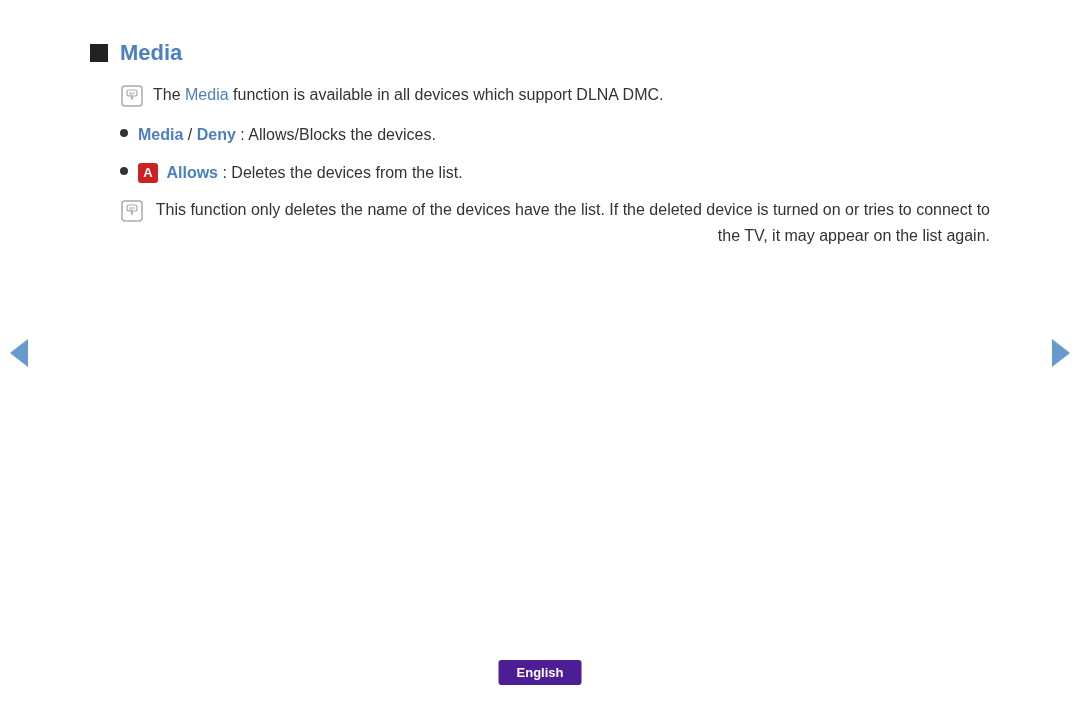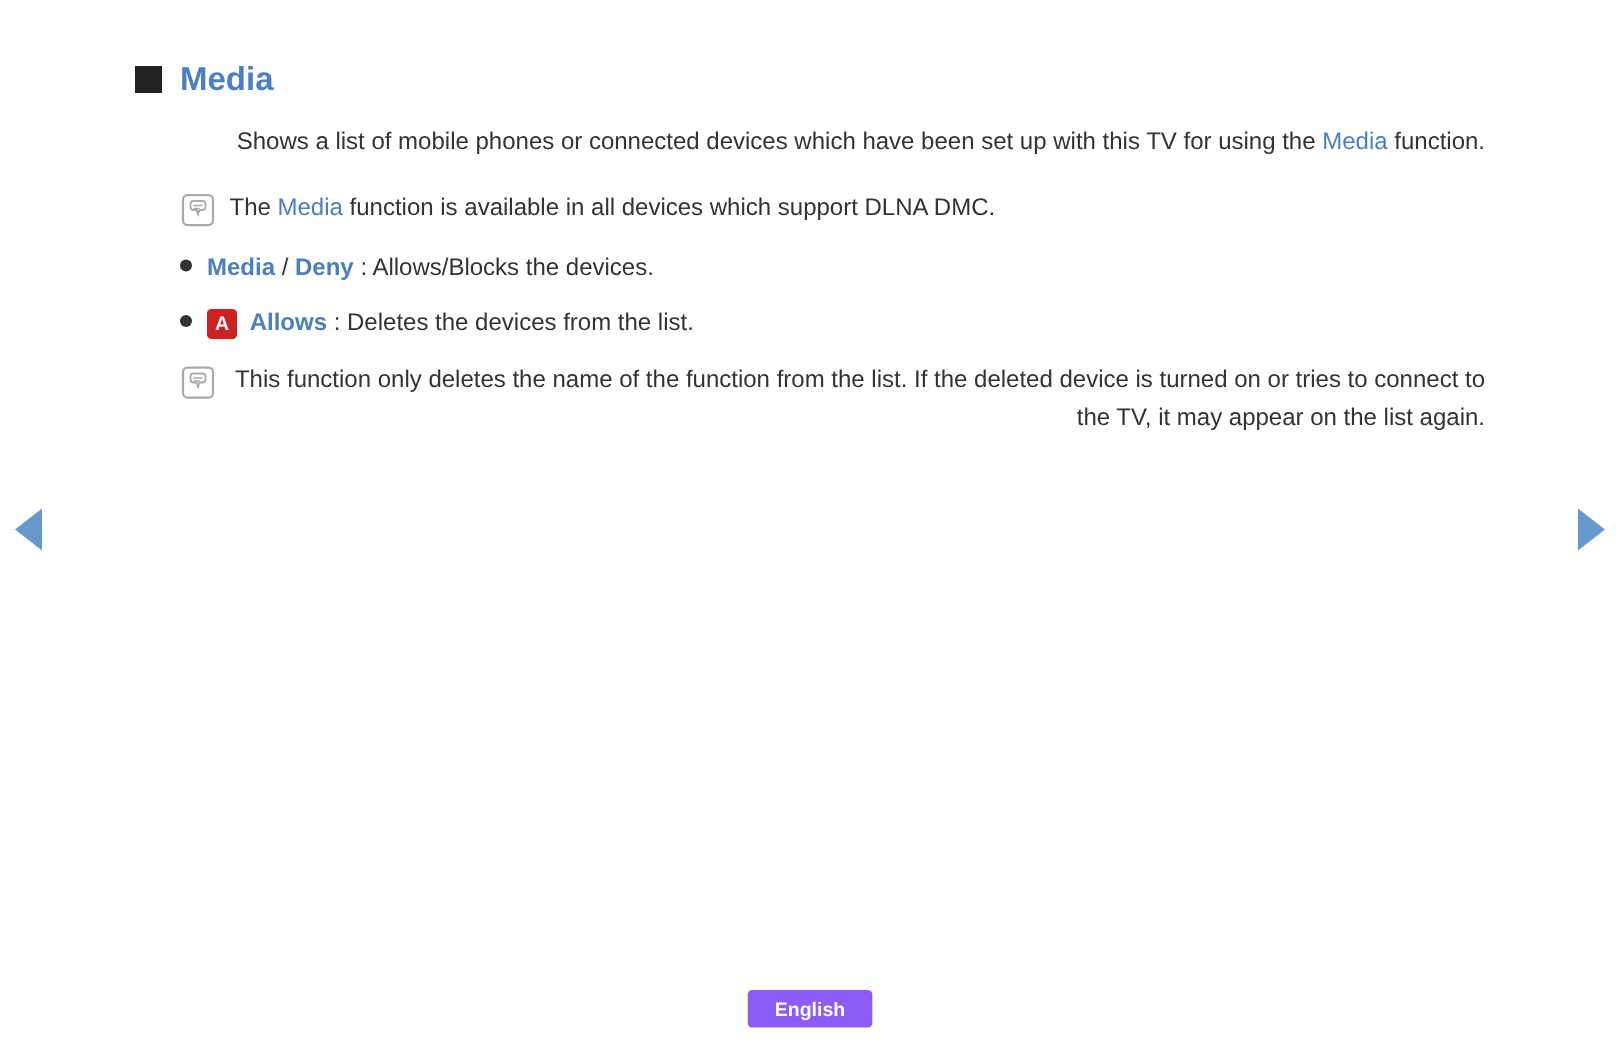--- a/index.html
+++ b/index.html
@@ -165,21 +165,21 @@
       border-bottom: 14px solid transparent;
       border-left: 18px solid #6699cc;
       cursor: pointer;
     }
 
     .bottom-lang {
       position: absolute;
       bottom: 20px;
       left: 50%;
       transform: translateX(-50%);
-      background: #8b5cf6;
+      background: #4c1d95;
       color: #ffffff;
       font-size: 13px;
       font-weight: bold;
       padding: 5px 18px;
       border-radius: 3px;
     }
 
     
     .note-svg {
       width: 24px;
@@ -197,23 +197,20 @@
 
   <div class="nav-arrow-right"></div>
 
   <div class="content-area">
 
     <div class="section-header">
       <div class="section-icon-square"></div>
       <span class="section-title">Media</span>
     </div>
 
-    <p class="section-description">
-      <span>Shows a list of mobile phones or connected devices which have been set up with this TV for using the </span><span class="link-blue">Media</span><span> function.</span>
-    </p>
 
     <div class="note-row">
       <svg class="note-svg" viewBox="0 0 24 24" fill="none" xmlns="http://www.w3.org/2000/svg">
         <rect x="2" y="2" width="20" height="20" rx="3" stroke="#aaaaaa" stroke-width="1.5" fill="none"></rect>
         <path d="M7 8 Q7 6 9 6 L15 6 Q17 6 17 8 L17 10 Q17 12 15 12 L13 12 L12 15 L11 12 L9 12 Q7 12 7 10 Z" stroke="#aaaaaa" stroke-width="1.2" fill="none"></path>
         <line x1="9" y1="9" x2="15" y2="9" stroke="#aaaaaa" stroke-width="1"></line>
         <line x1="9" y1="11" x2="13" y2="11" stroke="#aaaaaa" stroke-width="1"></line>
       </svg>
       <span class="note-text">
         The <span class="link-blue">Media</span> function is available in all devices which support DLNA DMC.
@@ -243,20 +240,20 @@
 
     </div>
 
     <div class="sub-note-row">
       <svg class="note-svg" viewBox="0 0 24 24" fill="none" xmlns="http://www.w3.org/2000/svg">
         <rect x="2" y="2" width="20" height="20" rx="3" stroke="#aaaaaa" stroke-width="1.5" fill="none"></rect>
         <path d="M7 8 Q7 6 9 6 L15 6 Q17 6 17 8 L17 10 Q17 12 15 12 L13 12 L12 15 L11 12 L9 12 Q7 12 7 10 Z" stroke="#aaaaaa" stroke-width="1.2" fill="none"></path>
         <line x1="9" y1="9" x2="15" y2="9" stroke="#aaaaaa" stroke-width="1"></line>
         <line x1="9" y1="11" x2="13" y2="11" stroke="#aaaaaa" stroke-width="1"></line>
       </svg>
-      <span class="sub-note-text">This function only deletes the name of the function from the list. If the deleted device is turned on or tries to connect to the TV, it may appear on the list again.</span>
+      <span class="sub-note-text">This function only deletes the name of the devices have the list. If the deleted device is turned on or tries to connect to the TV, it may appear on the list again.</span>
     </div>
 
   </div>
 
   <div class="bottom-lang">English</div>
 
 </div>
 
 </body></html>

